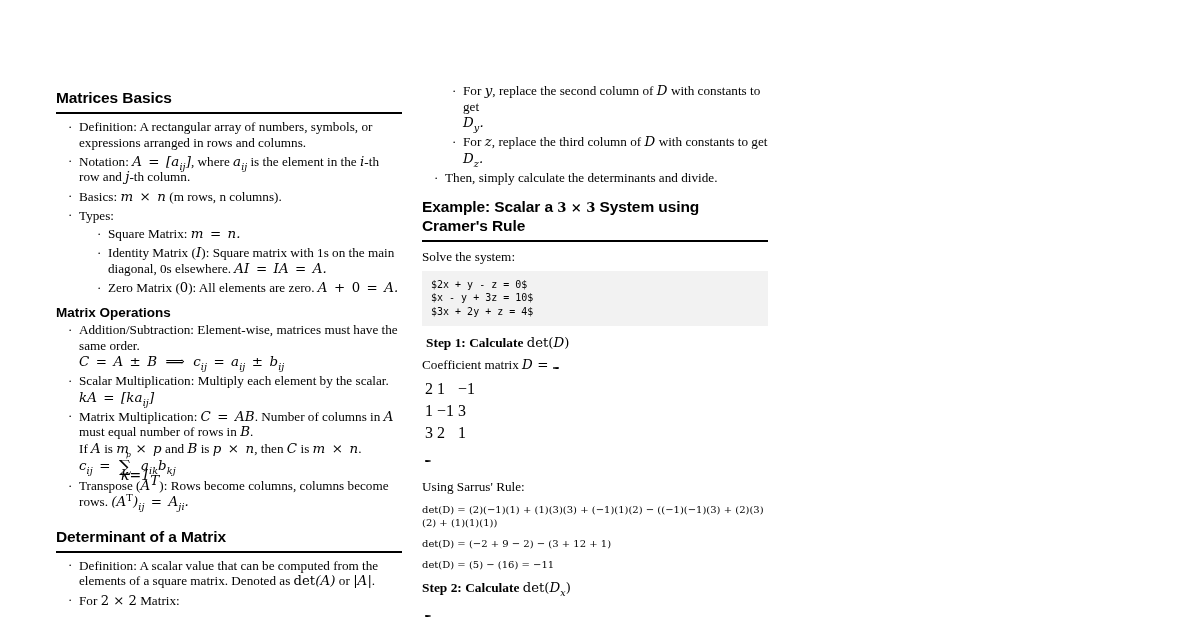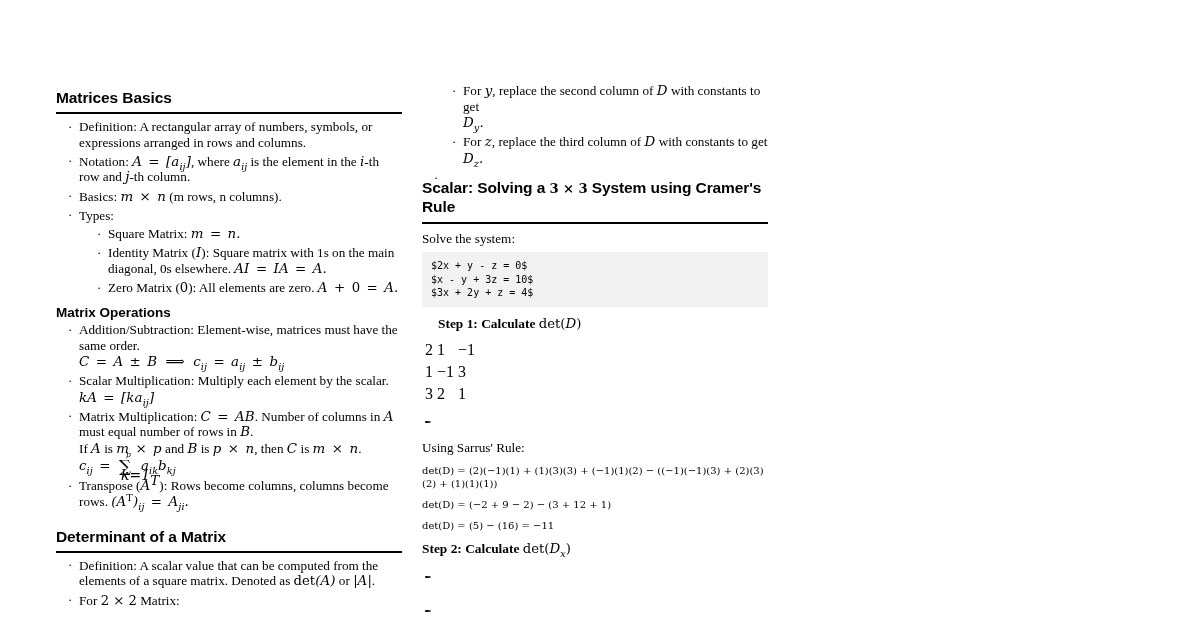--- a/index.html
+++ b/index.html
@@ -76,21 +76,21 @@
 
   
   p.body {
     font-size: 13.2px;
     line-height: 1.2;
     margin: 6px 0 6px 0;
   }
   p.step {
     font-size: 13.4px;
     line-height: 1.2;
-    margin: 9px 0 6px 16px;
+    margin: 9px 0 6px 4px;
     font-weight: bold;
   }
   p.eq {
     font-size: 10px;
     line-height: 1.3;
     margin: 8px 0 8px 0;
   }
   .blk { display: block; margin-top: 1px; }
 
   
@@ -301,41 +301,47 @@
           </li>
           <li>
             <span class="bullet">·</span>
             <span>For <span class="m">z</span>, replace the <b>third</b> column of <span class="m">D</span> with constants to get</span>
             <span class="blk m">D<sub class="ms">z</sub>.</span>
           </li>
         </ul>
       </li>
       <li style="margin-top:3px">
         <span class="bullet">·</span>
+        <span>Then, simply calculate the determinants and divide.</span>
       </li>
     </ul>
 
     <h2 class="sec" style="margin-top:11px">
-      <span>Scalar: Solving a</span>
+      <span>Example: Scalar a</span>
       <span class="h-mathsmall mu">3 × 3</span>
       <span>System using Cramer's Rule</span>
     </h2>
 
     <p class="body" style="margin:7px 0 0 0">Solve the system:</p>
 
     <pre class="code">$2x + y - z = 0$
 $x - y + 3z = 10$
 $3x + 2y + z = 4$</pre>
 
     <p class="step">
       <span>Step 1: Calculate</span>
       <span class="mu" style="font-weight:normal">det(<span class="m">D</span>)</span>
     </p>
 
-    <table>
+    <p class="body" style="margin:6px 0 4px 0">
+      <span>Coefficient matrix</span>
+      <span class="m">D =</span>
+      <span class="mat tall">
+        <span class="paren l"></span>
+        </span></p><table>
         <tbody>
           <tr>
             <td>2</td>
               <td>1</td>
               <td>−1</td>
           </tr>
           <tr>
             <td>1</td>
               <td>−1</td>
               <td>3</td>

